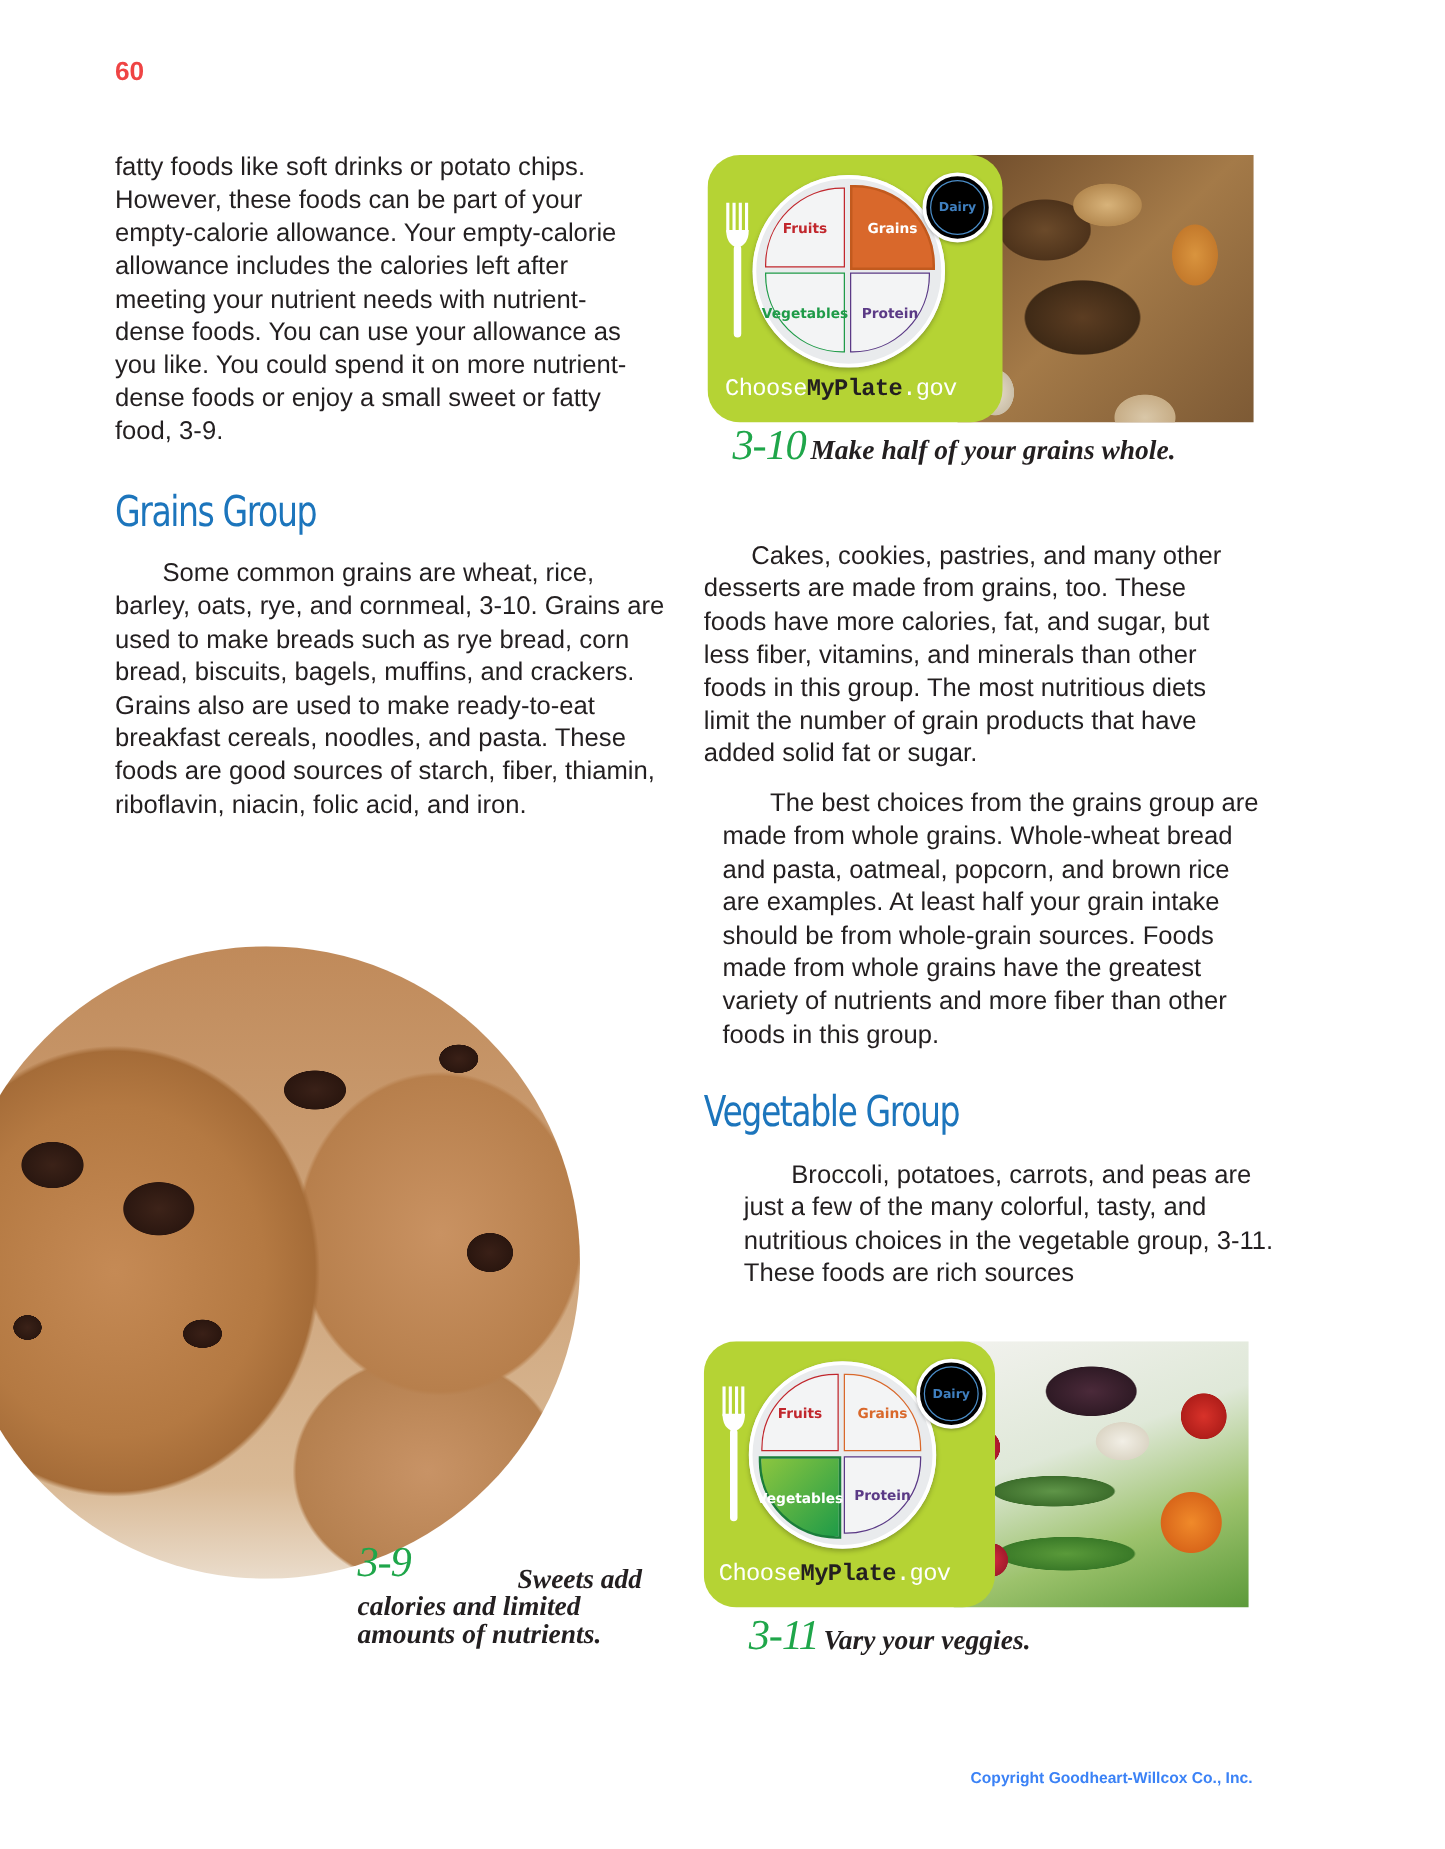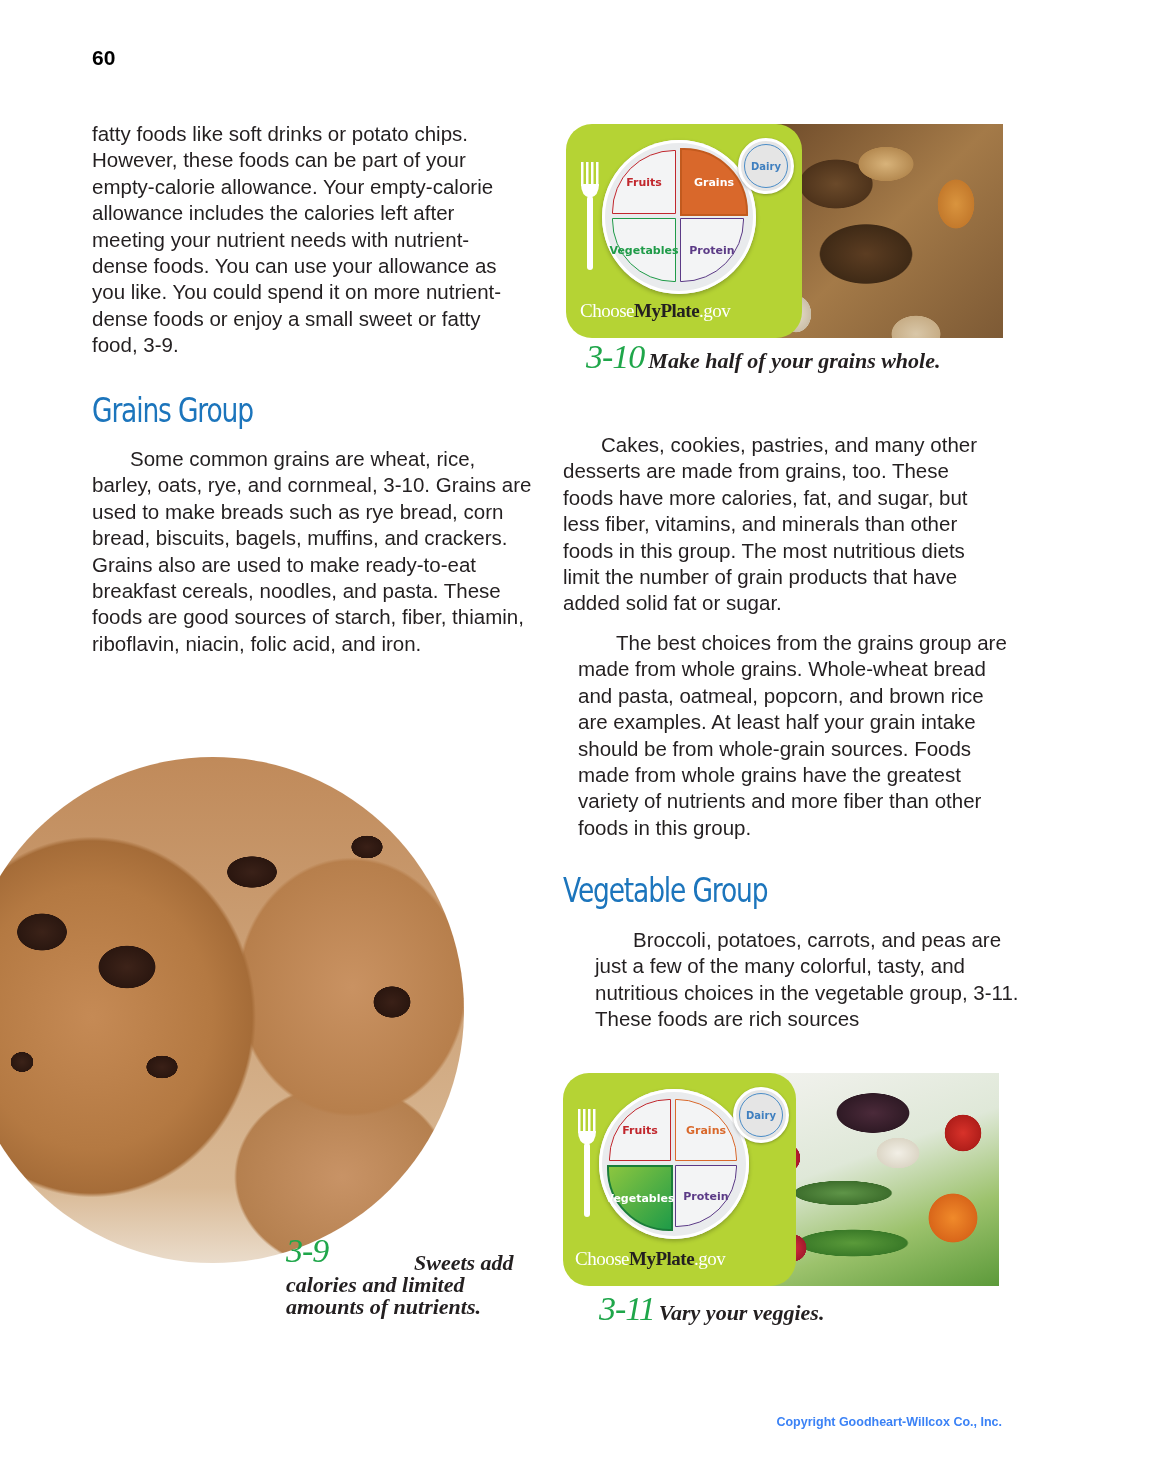--- a/index.html
+++ b/index.html
@@ -1,38 +1,38 @@
 <!DOCTYPE html>
 <html><head>
 <meta charset="utf-8">
 <style>
   html, body { margin: 0; padding: 0; background: #ffffff; }
   body { width: 1156px; height: 1479px; position: relative; overflow: hidden; font-family: "Liberation Sans", sans-serif; color: #231f20; }
   .abs { position: absolute; }
 
   .running-head { left: 92px; top: 46px; height: 30px; display: flex; align-items: baseline; }
-  .page-num { font-family: "Liberation Sans", sans-serif; font-weight: bold; font-size: 21px; color: #000000; }
+  .page-num { font-family: "Liberation Sans", sans-serif; font-weight: bold; font-size: 21px; color: #ef4444; }
   .book-title { font-family: "Liberation Serif", serif; font-size: 21px; color: #231f20; margin-left: 28px; }
 
   .body-text { font-size: 20.5px; line-height: 26.4px; color: #231f20; }
   .body-text p { margin: 0; }
   .indent { text-indent: 38px; }
 
   .section-heading { font-family: "DejaVu Sans", sans-serif; font-size: 34px; color: #1c75bc; font-weight: normal; letter-spacing: -1.5px; transform: scaleX(0.78); transform-origin: left center; white-space: nowrap; }
 
   .caption { font-family: "Liberation Serif", serif; font-style: italic; font-weight: bold; font-size: 22px; color: #231f20; line-height: 22px; }
   .caption .fig-num { font-weight: normal; font-size: 34px; color: #1fa64a; letter-spacing: -1px; margin-right: 4px; }
 
   .figure { overflow: hidden; }
   .myplate { position: absolute; left: 0; top: 0; background: #b5d334; border-radius: 26px; }
   .plate-circle { position: absolute; border-radius: 50%; background: #e9ebed; box-shadow: 0 0 0 3px #fff inset, 0 2px 4px rgba(0,0,0,0.25); }
   .quad { position: absolute; background: #f3f4f5; font-family: "DejaVu Sans", sans-serif; font-weight: bold; font-size: 11px; display: flex; align-items: center; justify-content: center; }
-  .dairy { position: absolute; border-radius: 50%; background: #e5e5e5; border: 3px solid #fff; box-shadow: 0 1px 3px rgba(0,0,0,0.3); display: flex; align-items: center; justify-content: center; }
+  .dairy { position: absolute; border-radius: 50%; background: #000000; border: 3px solid #fff; box-shadow: 0 1px 3px rgba(0,0,0,0.3); display: flex; align-items: center; justify-content: center; }
   .dairy-inner { border-radius: 50%; border: 1.5px solid #4a8cc7; display: flex; align-items: center; justify-content: center; font-family: "DejaVu Sans", sans-serif; font-weight: bold; font-size: 10px; color: #3f7fbf; }
-  .logo-text { position: absolute; color: #ffffff; font-family: Liberation Serif, serif; font-size: 19px; letter-spacing: -0.5px; white-space: nowrap; }
+  .logo-text { position: absolute; color: #ffffff; font-family: Liberation Mono, monospace; font-size: 19px; letter-spacing: -0.5px; white-space: nowrap; }
   .logo-text b { color: #231f20; font-weight: bold; }
 
   .photo-bread { position: absolute; background:
       radial-gradient(ellipse 40px 30px at 150px 210px, #d9c7a8 0%, #c7ad86 60%, transparent 62%),
       radial-gradient(ellipse 30px 40px at 190px 80px, #d9943e 0%, #c47a2c 60%, transparent 62%),
       radial-gradient(ellipse 45px 28px at 120px 40px, #d8b37a 0%, #b58a51 60%, transparent 62%),
       radial-gradient(ellipse 60px 40px at 70px 60px, #6b4a2a 0%, #4e331b 60%, transparent 62%),
       radial-gradient(ellipse 70px 45px at 100px 130px, #5c3d22 0%, #3f2a16 65%, transparent 67%),
       radial-gradient(ellipse 25px 30px at 30px 190px, #e8dfcf 0%, #cbbfa8 60%, transparent 62%),
       linear-gradient(135deg, #6e4b2a, #a47a48 50%, #7d5a35); }

